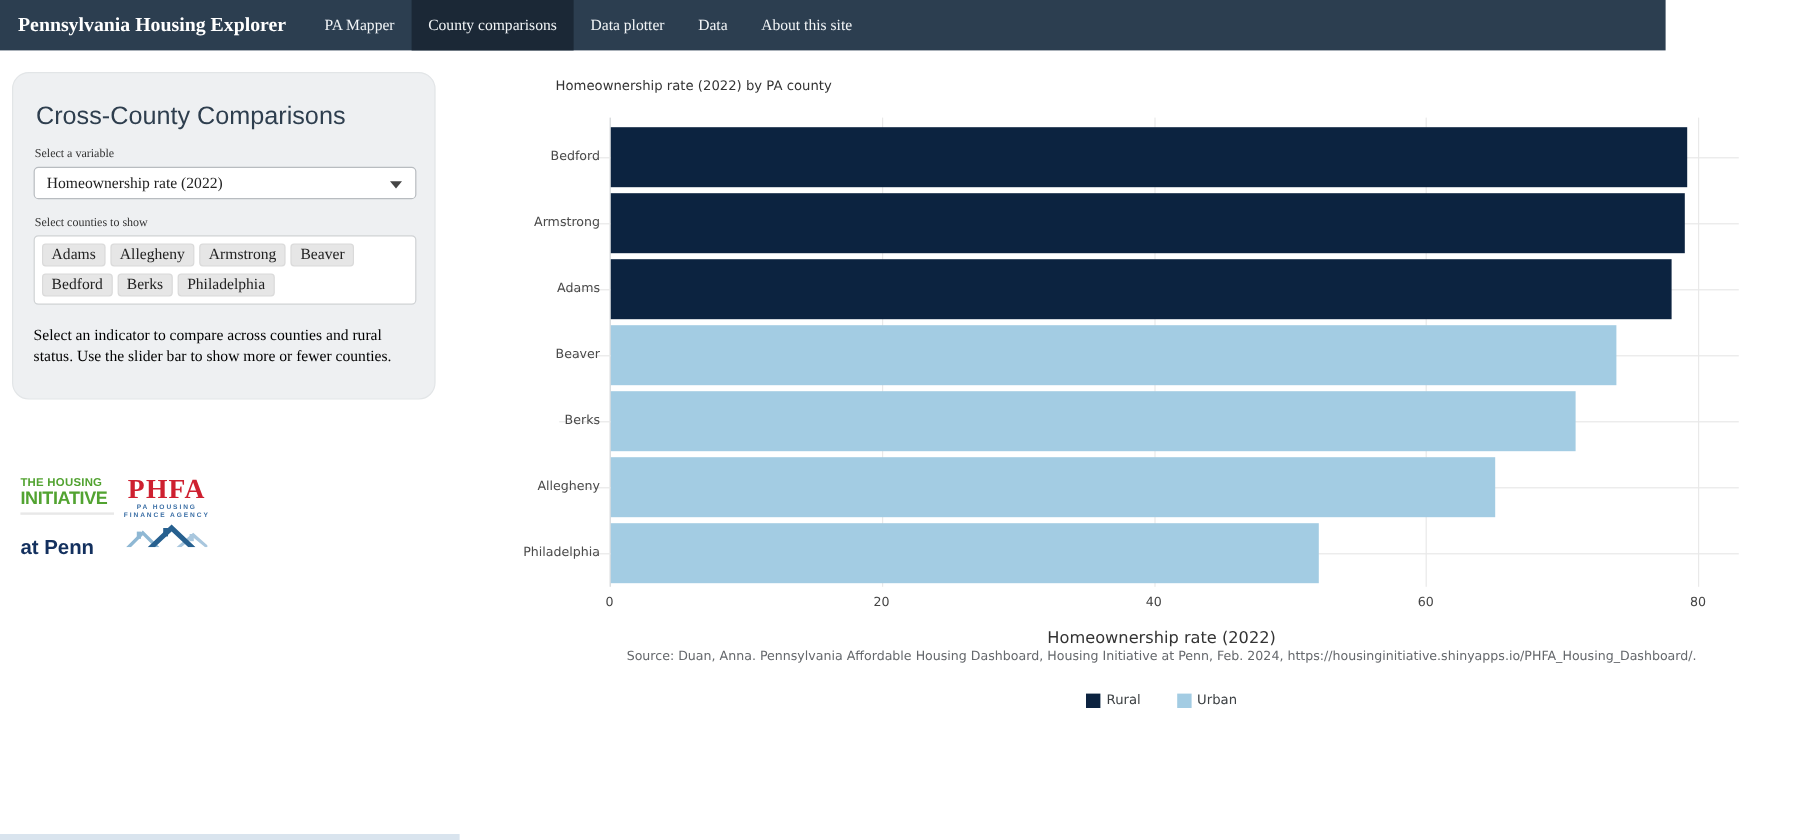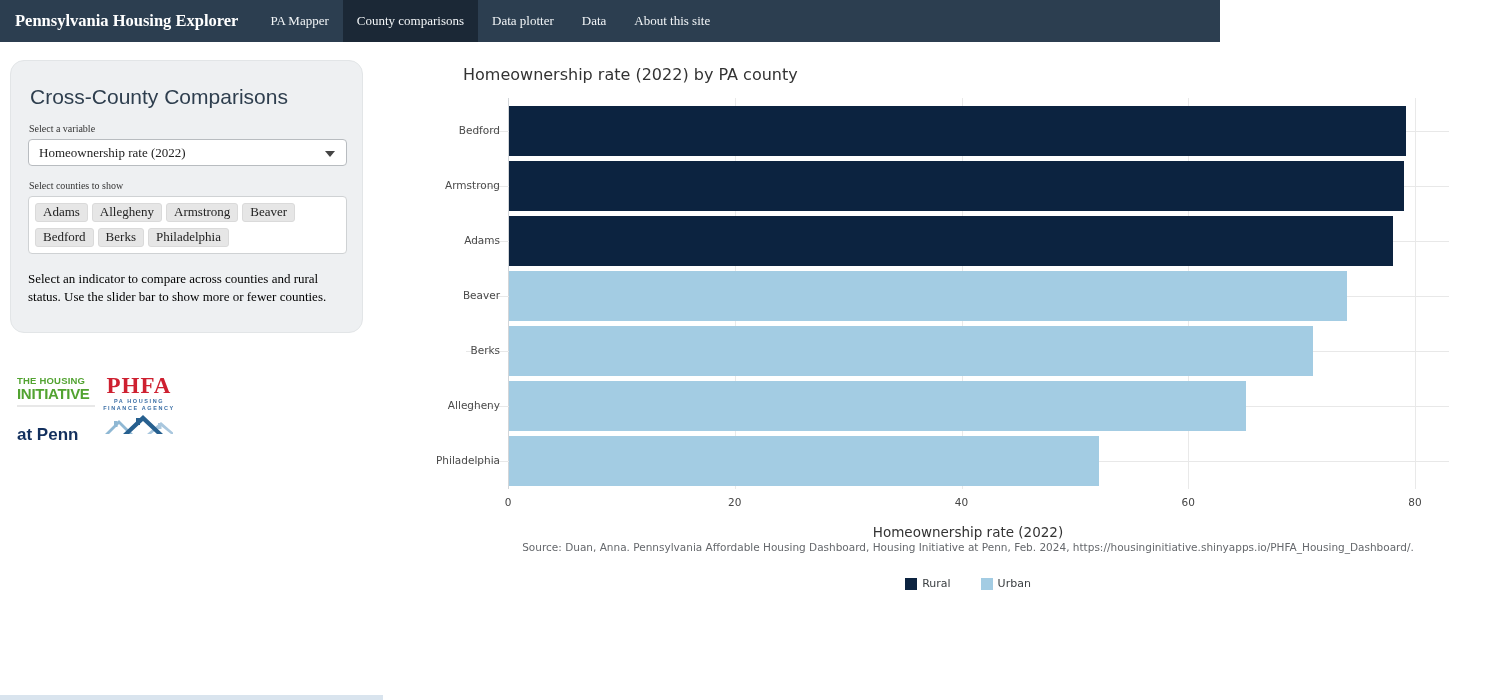--- a/index.html
+++ b/index.html
@@ -1,20 +1,20 @@
 <!DOCTYPE html>
 <html><head>
 <meta charset="utf-8">
 <style>
   * { margin:0; padding:0; box-sizing:border-box; }
   html,body { width:1500px; height:700px; background:#fff; overflow:hidden;
               font-family:"Liberation Serif", serif; }
 
   
-  .navbar { position:absolute; left:0; top:0; width:1220px; height:42px;
+  .navbar { position:absolute; left:0; top:0; width:1388px; height:42px;
             background:#2c3e50; display:flex; align-items:stretch; }
   .brand  { color:#ffffff; font-weight:bold; font-size:16.5px; line-height:42px;
             padding:0 18px 0 15px; font-family:"Liberation Serif", serif; }
   .nav-tabs { display:flex; }
   .nav-tab { color:#f2f5f7; font-size:13px; line-height:42px; padding:0 14px;
              cursor:pointer; white-space:nowrap; }
   .nav-tab.active { background:#1b2836; }
 
   
   .side-panel { position:absolute; left:10px; top:60px; width:353px; height:273px;
@@ -31,33 +31,33 @@
                   border-left:5px solid transparent; border-right:5px solid transparent;
                   border-top:6px solid #444; }
   .tag-box { width:319px; min-height:49px; background:#fff; border:1px solid #cfd2d4;
              border-radius:4px; padding:3px 4px; margin-bottom:16px; cursor:text; }
   .tag { display:inline-block; background:#e6e6e6; border:1px solid #dadada;
          border-radius:3px; font-size:13px; color:#222; padding:0px 7px 1px 7px;
          margin:3px 2px; cursor:pointer; }
   .help-text { font-size:13px; color:#000000; line-height:1.4; margin-top:6px; }
 
   
-  .logos { position:absolute; left:17px; top:375px; display:flex; }
+  .logos { position:absolute; left:17px; top:397px; display:flex; }
   .hip-logo { font-family:"Liberation Sans", sans-serif; width:78px; }
   .hip-l1 { color:#52a331; font-size:9.5px; font-weight:bold; letter-spacing:.2px; }
   .hip-l2 { color:#52a331; font-size:15px; font-weight:bold; letter-spacing:-.3px; line-height:1.0; }
   .hip-l3 { color:#13305e; font-size:17px; font-weight:bold; margin-top:4px;
             border-top:2px solid #e8e8e8; padding-top:18px; }
   .phfa-logo { margin-left:8px; width:72px; text-align:center; }
   .phfa-name { font-family:"Liberation Serif", serif; color:#ce2030; font-weight:bold;
                font-size:23px; line-height:.95; letter-spacing:1px; }
   .phfa-sub  { font-family:"Liberation Sans", sans-serif; color:#3a6ea5; font-size:5.5px;
                font-weight:bold; letter-spacing:1.6px; margin-top:1px; line-height:1.35; }
   .phfa-roofs { margin-top:1px; }
-  .chart-title { position:absolute; left:463px; top:65px; font-size:16px; color:#333;
+  .chart-title { position:absolute; left:463px; top:65px; font-size:11px; color:#333;
                  font-family:"DejaVu Sans", sans-serif; }
   .plot { position:absolute; left:508px; top:98px; width:941px; height:391px; }
   .vgrid { position:absolute; top:0; width:1px; height:391px; background:#e9e9e9; }
   .vgrid.zero { background:#d2d5d8; }
   .hgrid { position:absolute; left:-42px; width:983px; height:1px; background:#e8e8e8; }
   .bar { position:absolute; left:1px; height:50px; }
   .ylab { position:absolute; left:-148px; width:140px; text-align:right; font-size:10.5px;
           color:#4a4a4a; font-family:"DejaVu Sans", sans-serif; }
   .xlab { position:absolute; width:40px; top:398px; text-align:center; font-size:10.5px;
           color:#444; font-family:"DejaVu Sans", sans-serif; }

